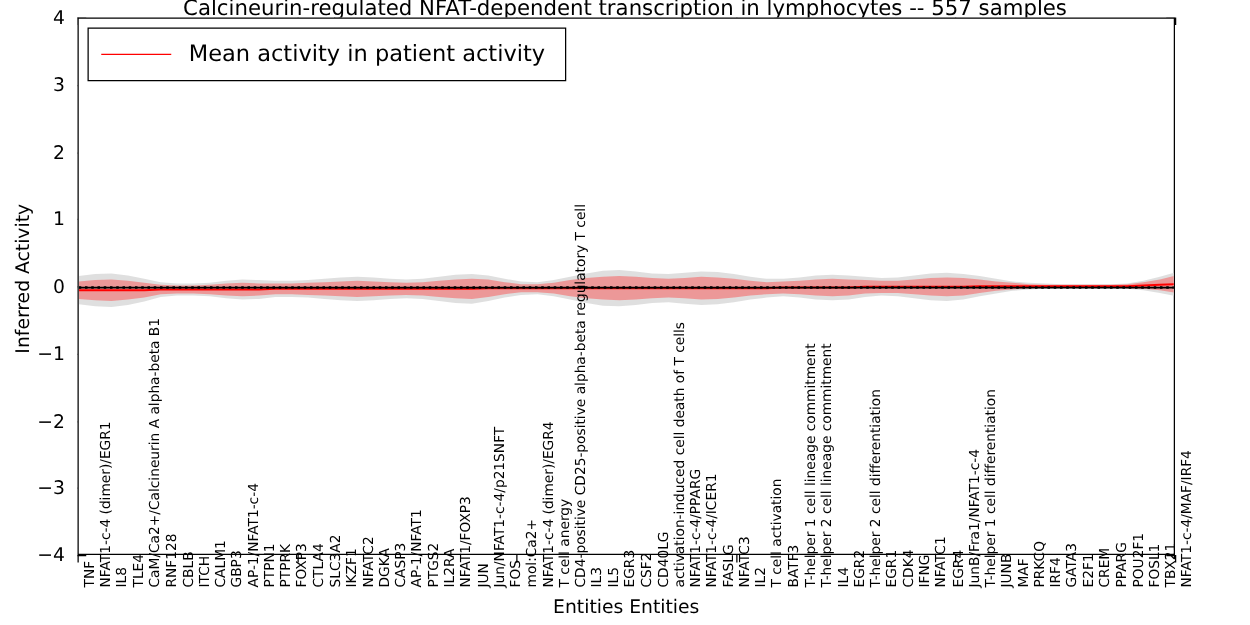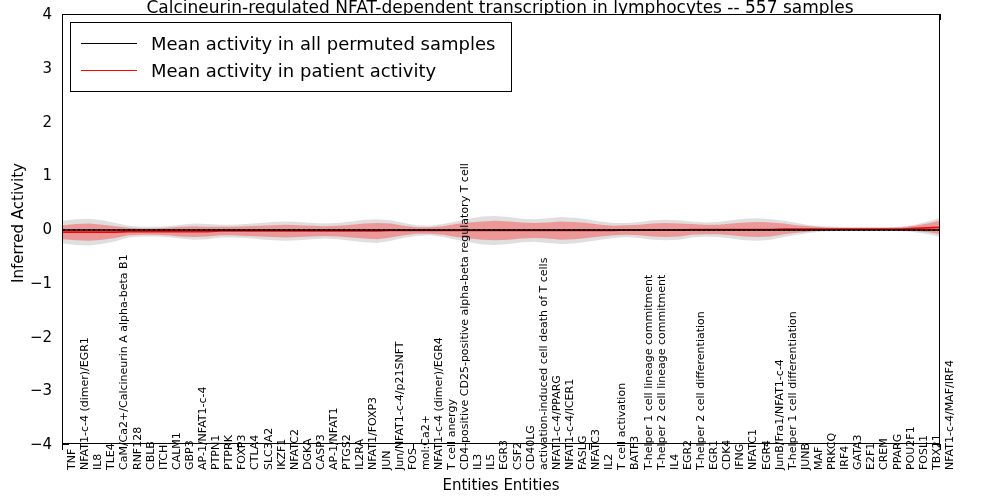--- a/index.html
+++ b/index.html
@@ -113,24 +113,20 @@
           <path d="M0.00,205.86 L13.10,204.25 L26.21,203.71 L39.31,205.32 L52.42,208.01 L65.52,210.70 L78.63,211.78 L91.73,211.78 L104.84,211.24 L117.94,209.63 L131.04,208.55 L144.15,209.09 L157.25,209.63 L170.36,209.63 L183.46,209.09 L196.57,208.01 L209.67,206.94 L222.78,206.40 L235.88,206.94 L248.99,208.01 L262.09,208.55 L275.19,208.01 L288.30,206.40 L301.40,204.79 L314.51,204.25 L327.61,205.32 L340.72,208.01 L353.82,210.16 L366.93,210.70 L380.03,209.09 L393.13,206.40 L406.24,203.71 L419.34,201.56 L432.45,201.03 L445.55,202.10 L458.66,203.71 L471.76,204.25 L484.87,203.17 L497.97,202.10 L511.07,202.64 L524.18,204.25 L537.28,206.40 L550.39,208.01 L563.49,208.01 L576.60,206.94 L589.70,205.32 L602.81,204.79 L615.91,205.32 L629.01,206.40 L642.12,207.47 L655.22,206.94 L668.33,205.32 L681.43,203.71 L694.54,203.17 L707.64,204.25 L720.75,205.86 L733.85,208.01 L746.96,210.16 L760.06,211.24 L773.16,211.78 L786.27,212.31 L799.37,212.31 L812.48,212.31 L825.58,212.31 L838.69,211.78 L851.79,209.63 L864.90,206.40 L878.00,202.64 L878.00,221.99 L864.90,219.30 L851.79,217.15 L838.69,216.07 L825.58,215.54 L812.48,215.54 L799.37,215.54 L786.27,215.54 L773.16,216.07 L760.06,216.61 L746.96,217.69 L733.85,219.84 L720.75,221.99 L707.64,224.67 L694.54,225.75 L681.43,225.21 L668.33,223.60 L655.22,221.99 L642.12,221.45 L629.01,222.52 L615.91,224.67 L602.81,225.21 L589.70,224.67 L576.60,223.06 L563.49,221.99 L550.39,223.06 L537.28,224.67 L524.18,226.82 L511.07,228.44 L497.97,228.97 L484.87,227.90 L471.76,226.82 L458.66,227.36 L445.55,228.97 L432.45,230.05 L419.34,229.51 L406.24,227.36 L393.13,224.67 L380.03,221.99 L366.93,220.37 L353.82,220.91 L340.72,223.06 L327.61,225.75 L314.51,227.90 L301.40,227.36 L288.30,225.75 L275.19,224.14 L262.09,223.60 L248.99,224.14 L235.88,225.21 L222.78,225.75 L209.67,225.21 L196.57,224.14 L183.46,223.06 L170.36,222.52 L157.25,222.52 L144.15,224.14 L131.04,224.67 L117.94,223.60 L104.84,221.99 L91.73,221.45 L78.63,221.45 L65.52,222.52 L52.42,226.29 L39.31,228.97 L26.21,230.59 L13.10,230.05 L0.00,228.44 Z" fill="#d9d9d9" stroke="none" fill-opacity="0.85"></path>
           <path d="M0.00,210.16 L13.10,209.09 L26.21,208.55 L39.31,209.63 L52.42,211.24 L65.52,212.85 L78.63,213.39 L91.73,213.39 L104.84,212.85 L117.94,211.78 L131.04,211.24 L144.15,211.78 L157.25,211.78 L170.36,211.78 L183.46,211.24 L196.57,210.70 L209.67,210.16 L222.78,209.63 L235.88,210.16 L248.99,210.70 L262.09,211.24 L275.19,210.70 L288.30,209.63 L301.40,208.55 L314.51,208.01 L327.61,208.55 L340.72,210.70 L353.82,212.31 L366.93,212.31 L380.03,211.24 L393.13,209.09 L406.24,207.47 L419.34,206.40 L432.45,205.86 L445.55,206.40 L458.66,207.47 L471.76,208.01 L484.87,207.47 L497.97,206.40 L511.07,206.94 L524.18,208.01 L537.28,209.63 L550.39,210.70 L563.49,210.16 L576.60,209.63 L589.70,208.55 L602.81,208.01 L615.91,208.55 L629.01,209.09 L642.12,209.63 L655.22,209.63 L668.33,208.55 L681.43,207.47 L694.54,206.94 L707.64,207.47 L720.75,208.55 L733.85,210.16 L746.96,211.24 L760.06,212.31 L773.16,212.85 L786.27,212.85 L799.37,212.85 L812.48,212.85 L825.58,212.85 L838.69,212.31 L851.79,210.70 L864.90,208.55 L878.00,205.32 L878.00,219.30 L864.90,217.15 L851.79,216.07 L838.69,215.54 L825.58,215.00 L812.48,215.00 L799.37,215.00 L786.27,215.00 L773.16,215.00 L760.06,215.54 L746.96,216.61 L733.85,217.69 L720.75,219.30 L707.64,221.45 L694.54,221.99 L681.43,221.45 L668.33,220.37 L655.22,219.30 L642.12,219.30 L629.01,219.84 L615.91,221.45 L602.81,221.99 L589.70,221.45 L576.60,220.37 L563.49,219.84 L550.39,220.37 L537.28,221.45 L524.18,223.06 L511.07,224.14 L497.97,224.67 L484.87,223.60 L471.76,223.06 L458.66,223.60 L445.55,224.67 L432.45,225.21 L419.34,224.67 L406.24,223.60 L393.13,221.99 L380.03,219.84 L366.93,218.76 L353.82,218.76 L340.72,220.37 L327.61,222.52 L314.51,224.14 L301.40,223.60 L288.30,222.52 L275.19,221.45 L262.09,220.91 L248.99,221.45 L235.88,221.99 L222.78,222.52 L209.67,221.99 L196.57,221.45 L183.46,220.91 L170.36,220.37 L157.25,220.37 L144.15,221.45 L131.04,221.99 L117.94,221.45 L104.84,220.37 L91.73,219.84 L78.63,219.84 L65.52,220.37 L52.42,223.06 L39.31,224.67 L26.21,225.75 L13.10,225.21 L0.00,224.14 Z" fill="#f08080" stroke="none" fill-opacity="0.75"></path>
           <path d="M0.00,217.15 L13.10,217.15 L26.21,217.15 L39.31,217.15 L52.42,217.15 L65.52,216.61 L78.63,216.61 L91.73,216.61 L104.84,216.61 L117.94,216.61 L131.04,216.61 L144.15,216.61 L157.25,216.07 L170.36,216.07 L183.46,216.07 L196.57,216.07 L209.67,216.07 L222.78,216.07 L235.88,216.07 L248.99,216.07 L262.09,216.07 L275.19,216.07 L288.30,216.07 L301.40,216.07 L314.51,216.07 L327.61,215.54 L340.72,215.54 L353.82,215.54 L366.93,215.54 L380.03,215.54 L393.13,215.54 L406.24,215.54 L419.34,215.54 L432.45,215.54 L445.55,215.54 L458.66,215.54 L471.76,215.54 L484.87,215.54 L497.97,215.54 L511.07,215.54 L524.18,215.54 L537.28,215.54 L550.39,215.54 L563.49,215.00 L576.60,215.00 L589.70,215.00 L602.81,215.00 L615.91,215.00 L629.01,214.46 L642.12,214.46 L655.22,214.46 L668.33,214.46 L681.43,214.46 L694.54,214.46 L707.64,214.46 L720.75,213.93 L733.85,213.93 L746.96,213.93 L760.06,213.93 L773.16,213.93 L786.27,213.93 L799.37,213.93 L812.48,213.93 L825.58,213.93 L838.69,213.93 L851.79,213.39 L864.90,212.85 L878.00,212.31 " fill="none" stroke="#ff0000" stroke-width="1.6"></path>
           <path d="M0.00,215.00 L13.10,215.00 L26.21,215.00 L39.31,215.00 L52.42,215.00 L65.52,215.00 L78.63,215.00 L91.73,215.00 L104.84,215.00 L117.94,215.00 L131.04,215.00 L144.15,215.00 L157.25,215.00 L170.36,215.00 L183.46,215.00 L196.57,215.00 L209.67,215.00 L222.78,215.00 L235.88,215.00 L248.99,215.00 L262.09,215.00 L275.19,215.00 L288.30,215.00 L301.40,215.00 L314.51,215.00 L327.61,215.00 L340.72,215.00 L353.82,215.00 L366.93,215.00 L380.03,215.00 L393.13,215.00 L406.24,215.00 L419.34,215.00 L432.45,215.00 L445.55,215.00 L458.66,215.00 L471.76,215.00 L484.87,215.00 L497.97,215.00 L511.07,215.00 L524.18,215.00 L537.28,215.00 L550.39,215.00 L563.49,215.00 L576.60,215.00 L589.70,215.00 L602.81,215.00 L615.91,215.00 L629.01,215.00 L642.12,215.00 L655.22,215.00 L668.33,215.00 L681.43,215.00 L694.54,215.00 L707.64,215.00 L720.75,215.00 L733.85,215.00 L746.96,215.00 L760.06,215.00 L773.16,215.00 L786.27,215.00 L799.37,215.00 L812.48,215.00 L825.58,215.00 L838.69,215.00 L851.79,215.00 L864.90,215.00 L878.00,215.00 " fill="none" stroke="#000000" stroke-width="1.4"></path>
           <path d="M0.00,215.00 L13.10,215.00 L26.21,215.00 L39.31,215.00 L52.42,215.00 L65.52,215.00 L78.63,215.00 L91.73,215.00 L104.84,215.00 L117.94,215.00 L131.04,215.00 L144.15,215.00 L157.25,215.00 L170.36,215.00 L183.46,215.00 L196.57,215.00 L209.67,215.00 L222.78,215.00 L235.88,215.00 L248.99,215.00 L262.09,215.00 L275.19,215.00 L288.30,215.00 L301.40,215.00 L314.51,215.00 L327.61,215.00 L340.72,215.00 L353.82,215.00 L366.93,215.00 L380.03,215.00 L393.13,215.00 L406.24,215.00 L419.34,215.00 L432.45,215.00 L445.55,215.00 L458.66,215.00 L471.76,215.00 L484.87,215.00 L497.97,215.00 L511.07,215.00 L524.18,215.00 L537.28,215.00 L550.39,215.00 L563.49,215.00 L576.60,215.00 L589.70,215.00 L602.81,215.00 L615.91,215.00 L629.01,215.00 L642.12,215.00 L655.22,215.00 L668.33,215.00 L681.43,215.00 L694.54,215.00 L707.64,215.00 L720.75,215.00 L733.85,215.00 L746.96,215.00 L760.06,215.00 L773.16,215.00 L786.27,215.00 L799.37,215.00 L812.48,215.00 L825.58,215.00 L838.69,215.00 L851.79,215.00 L864.90,215.00 L878.00,215.00 " fill="none" stroke="#000000" stroke-width="2.0" stroke-dasharray="2,3"></path>
         </svg>
     </div>
   </div>
 
   <div class="legend">
-    <div class="legend-row">
-      <span class="legend-line black"></span>
-      <span class="legend-text">Mean activity in all permuted samples</span>
-    </div>
     <div class="legend-row">
       <span class="legend-line red"></span>
       <span class="legend-text">Mean activity in patient activity</span>
     </div>
   </div>
 
   <div id="xticklabels">
       <div class="xtick-text" style="left: 66px; top: 470px;">TNF</div>
       <div class="xtick-text" style="left: 79.1045px; top: 470px;">NFAT1-c-4 (dimer)/EGR1</div>
       <div class="xtick-text" style="left: 92.209px; top: 470px;">IL8</div>

